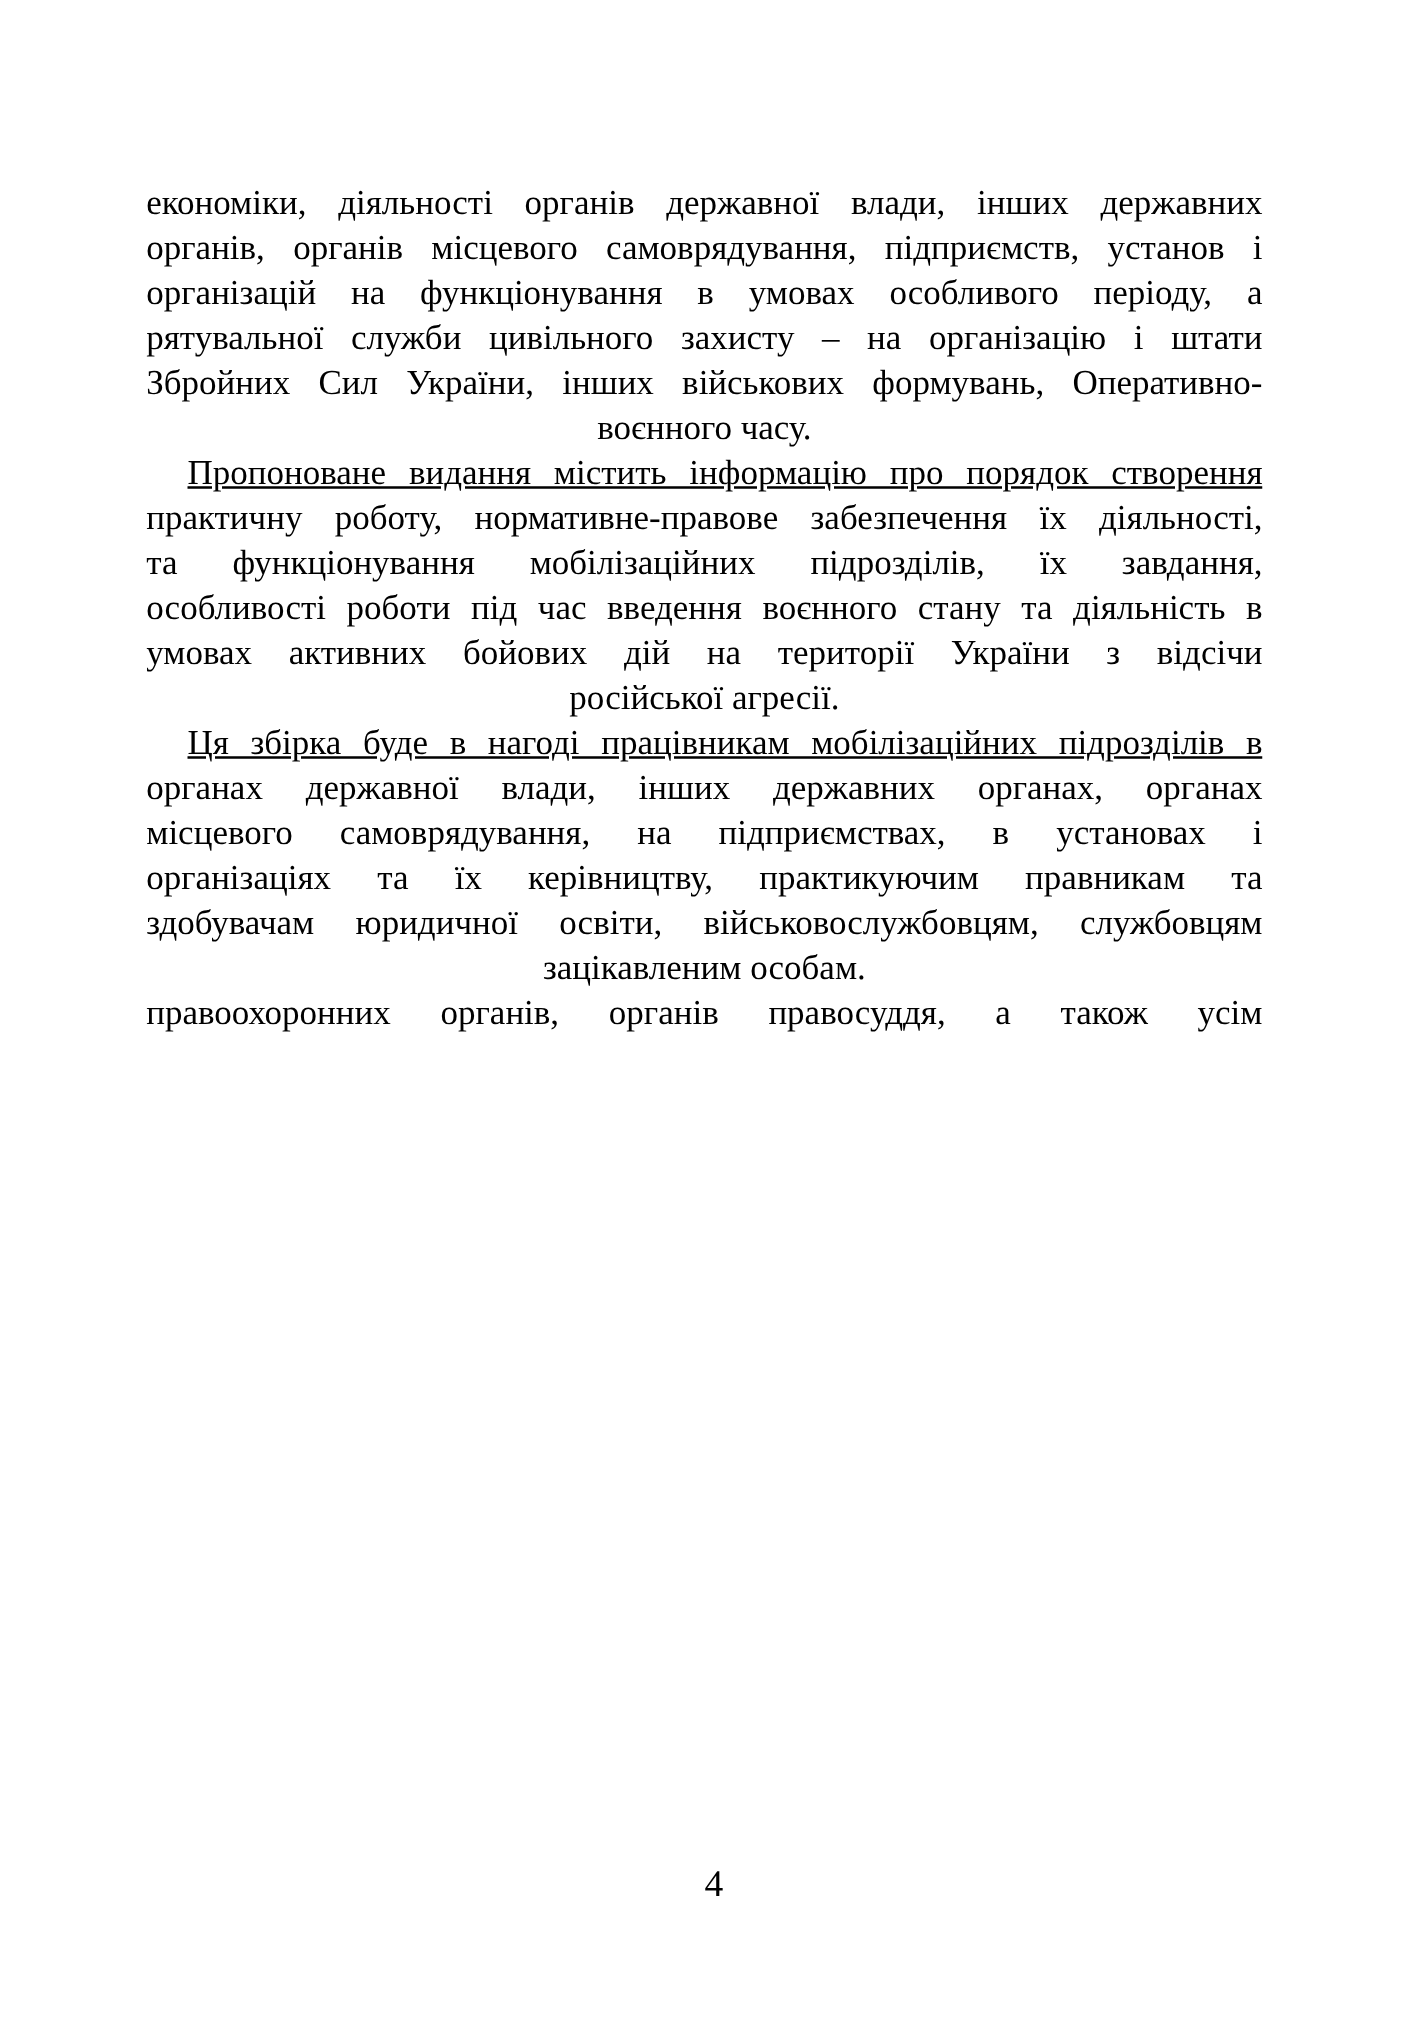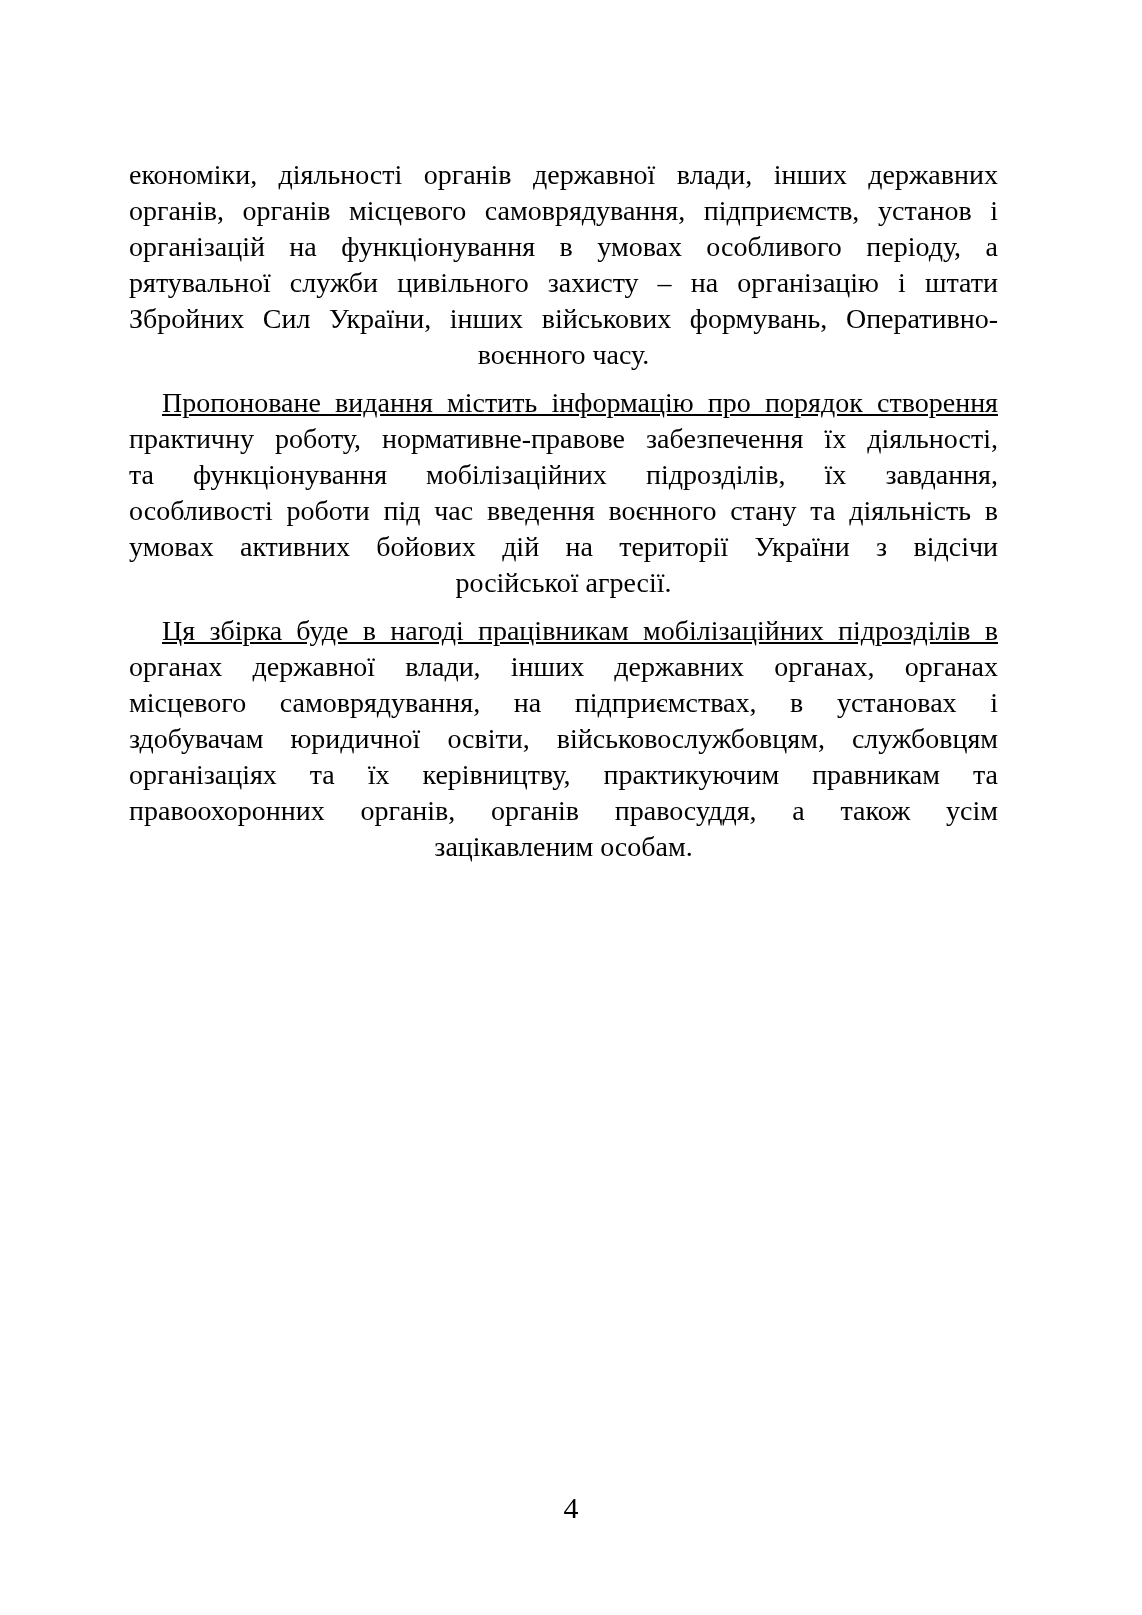--- a/index.html
+++ b/index.html
@@ -20,21 +20,21 @@
     inset: 0;
     background: #ffffff;
   }
   .text-block {
     position: absolute;
     left: 117px;
     top: 145px;
     width: 893px;
   }
   .paragraph {
-    margin: 12px;
+    margin: 0;
     padding: 0;
   }
   .line {
     font-size: 28px;
     line-height: 36px;
     height: 36px;
     overflow: hidden;
     text-align: justify;
     word-spacing: normal;
   }
@@ -83,20 +83,20 @@
         <div class="line">практичну роботу, нормативне-правове забезпечення їх діяльності,</div>
         <div class="line">та функціонування мобілізаційних підрозділів, їх завдання,</div>
         <div class="line">особливості роботи під час введення воєнного стану та діяльність в</div>
         <div class="line">умовах активних бойових дій на території України з відсічи</div>
         <div class="line last">російської агресії.</div>
       </div>
       <div class="paragraph">
         <div class="line indent">Ця збірка буде в нагоді працівникам мобілізаційних підрозділів в</div>
         <div class="line">органах державної влади, інших державних органах, органах</div>
         <div class="line">місцевого самоврядування, на підприємствах, в установах і</div>
+        <div class="line">організаціях та їх керівництву, практикуючим правникам та</div>
         <div class="line">здобувачам юридичної освіти, військовослужбовцям, службовцям</div>
-        <div class="line">організаціях та їх керівництву, практикуючим правникам та</div>
+        <div class="line last">зацікавленим особам.</div>
         <div class="line">правоохоронних органів, органів правосуддя, а також усім</div>
-        <div class="line last">зацікавленим особам.</div>
       </div>
     </div>
   <div class="page-number">4</div>
 </div>
 
 </body></html>

